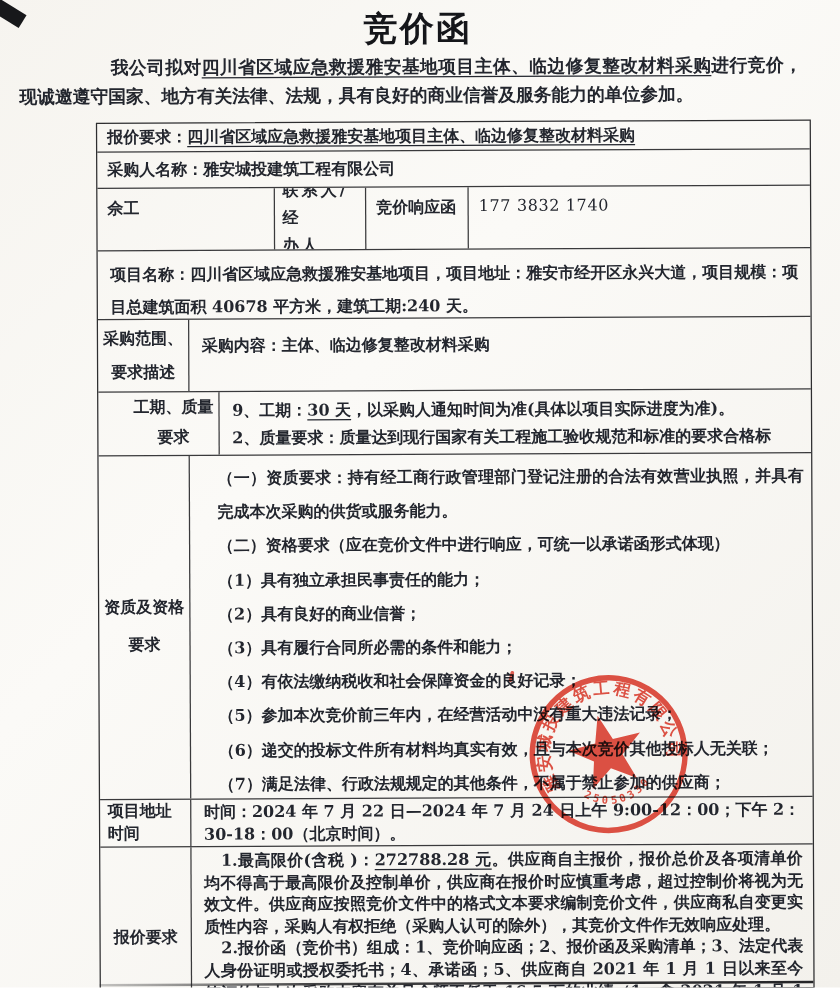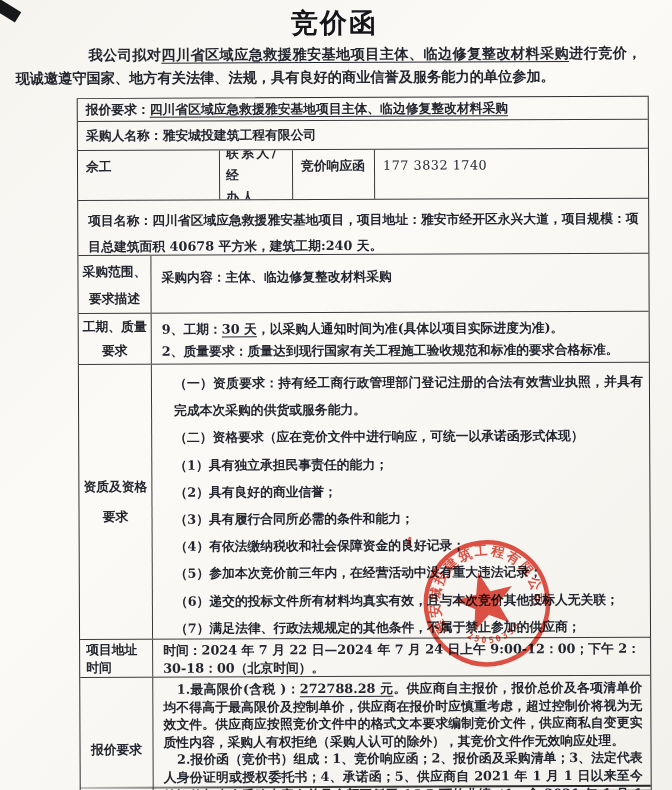--- a/index.html
+++ b/index.html
@@ -51,21 +51,21 @@
   .r8{height:38px;flex:0 0 38px;}
   .r9{flex:1;}
   .r3 .c-name{width:142px;flex:0 0 142px;border-right:1px solid #3a3a3c;align-items:flex-start;padding-top:8px;font-weight:bold;}
   .r3 .c-mlabel{width:82px;flex:0 0 82px;border-right:1px solid #3a3a3c;align-items:flex-start;padding-top:8px;font-weight:bold;}
   .r3 .c-phone{flex:1;align-items:flex-start;padding-top:8px;font-weight:500;letter-spacing:.5px;}
   .r3 .lblcell{letter-spacing:2.5px;line-height:22px;}
   .r4 .content{line-height:26px;padding-top:7px;}
   .r5 .content{line-height:26px;padding-top:9px;}
   .r5 .lblcell{line-height:27px;text-align:center;}
   .r6 .content{line-height:22px;padding-top:5px;}
-  .r6 .lblcell{line-height:24px;}
+  .r6 .lblcell{line-height:24px;margin-left:24px;}
   .r7 .content{line-height:27.2px;padding:5px 6px 0 22px;}
   .r7 .lblcell{line-height:30px;}
   .r8 .content{line-height:18px;padding-top:2px;}
   .r8 .lblcell{line-height:18px;}
   .r9 .content{line-height:17.6px;padding-top:3px;}
   .r9 .content p{margin:0;text-indent:1.05em;text-align:justify;}
   .qual-item{text-align:justify;}
 
   
   .stamp{

